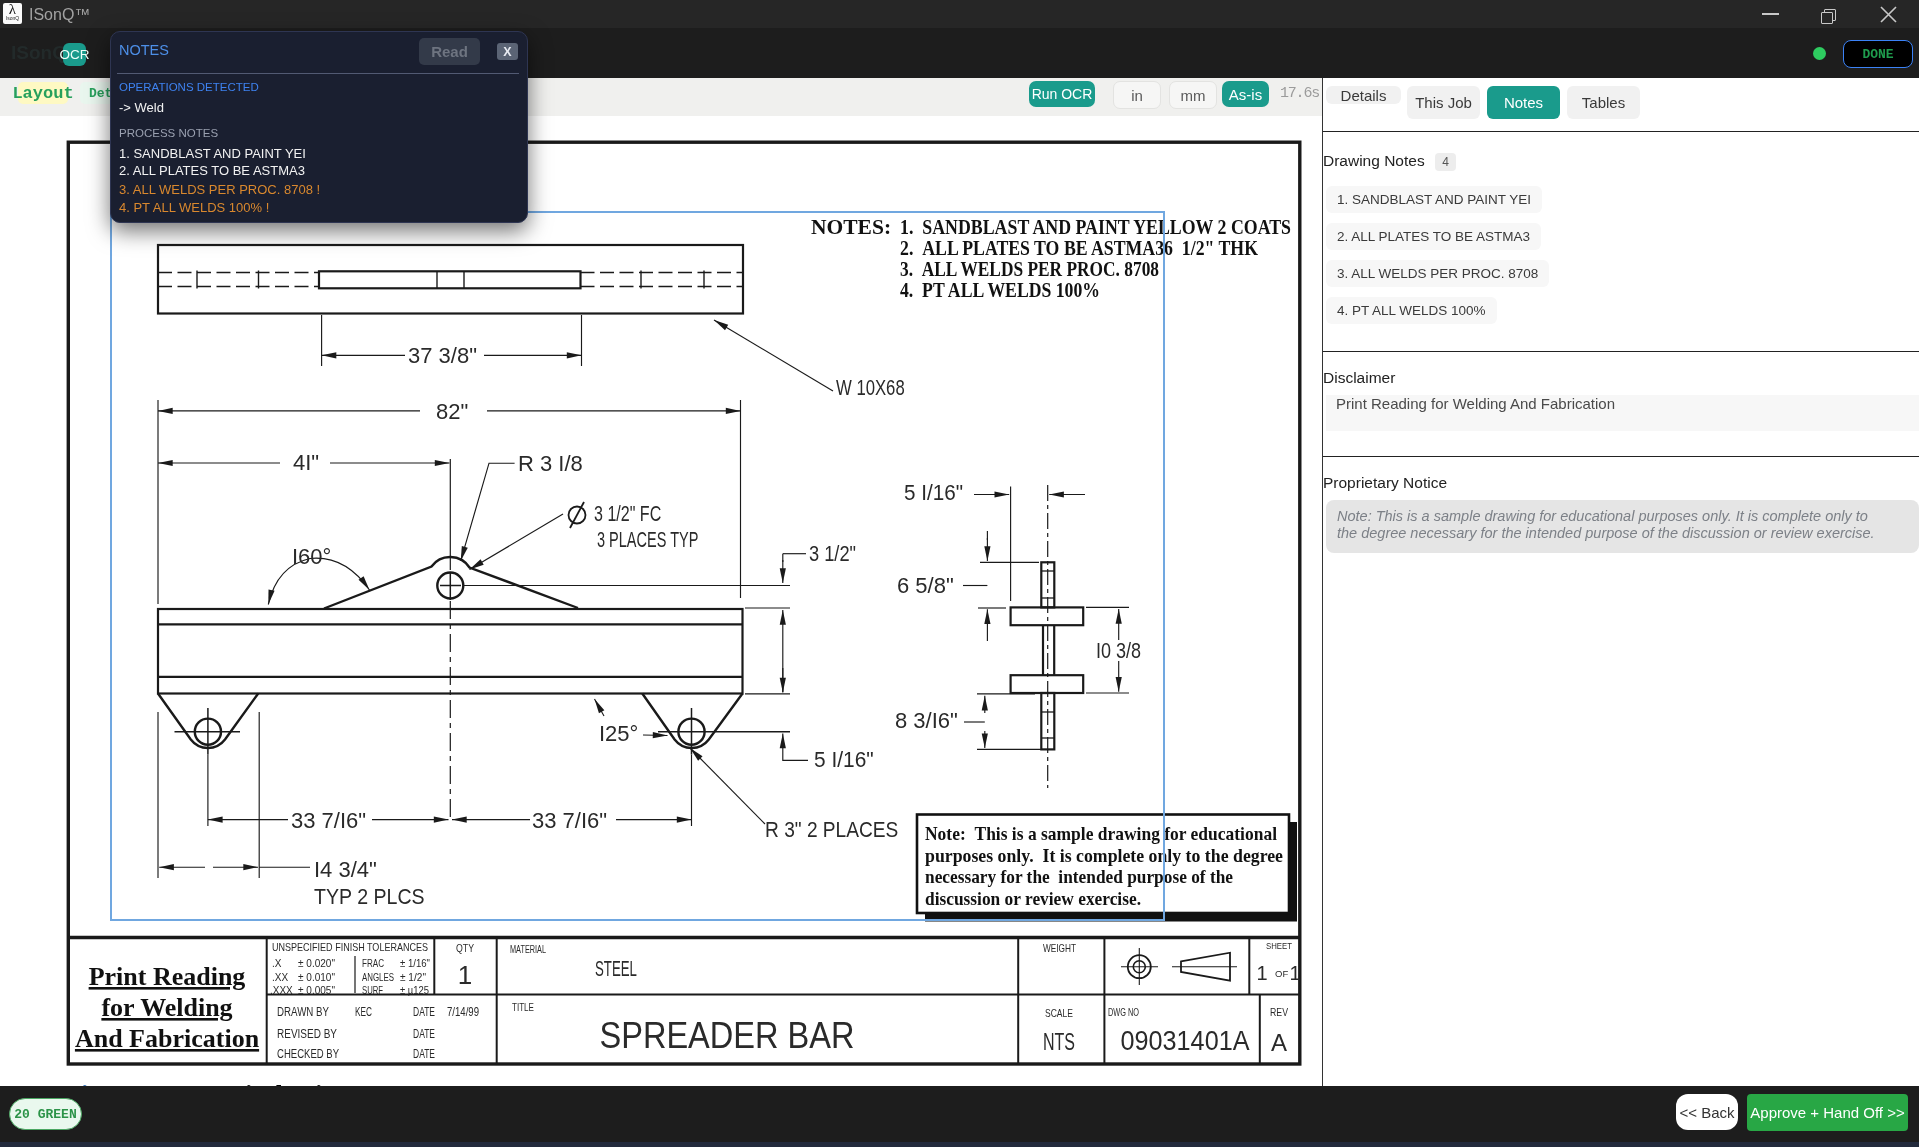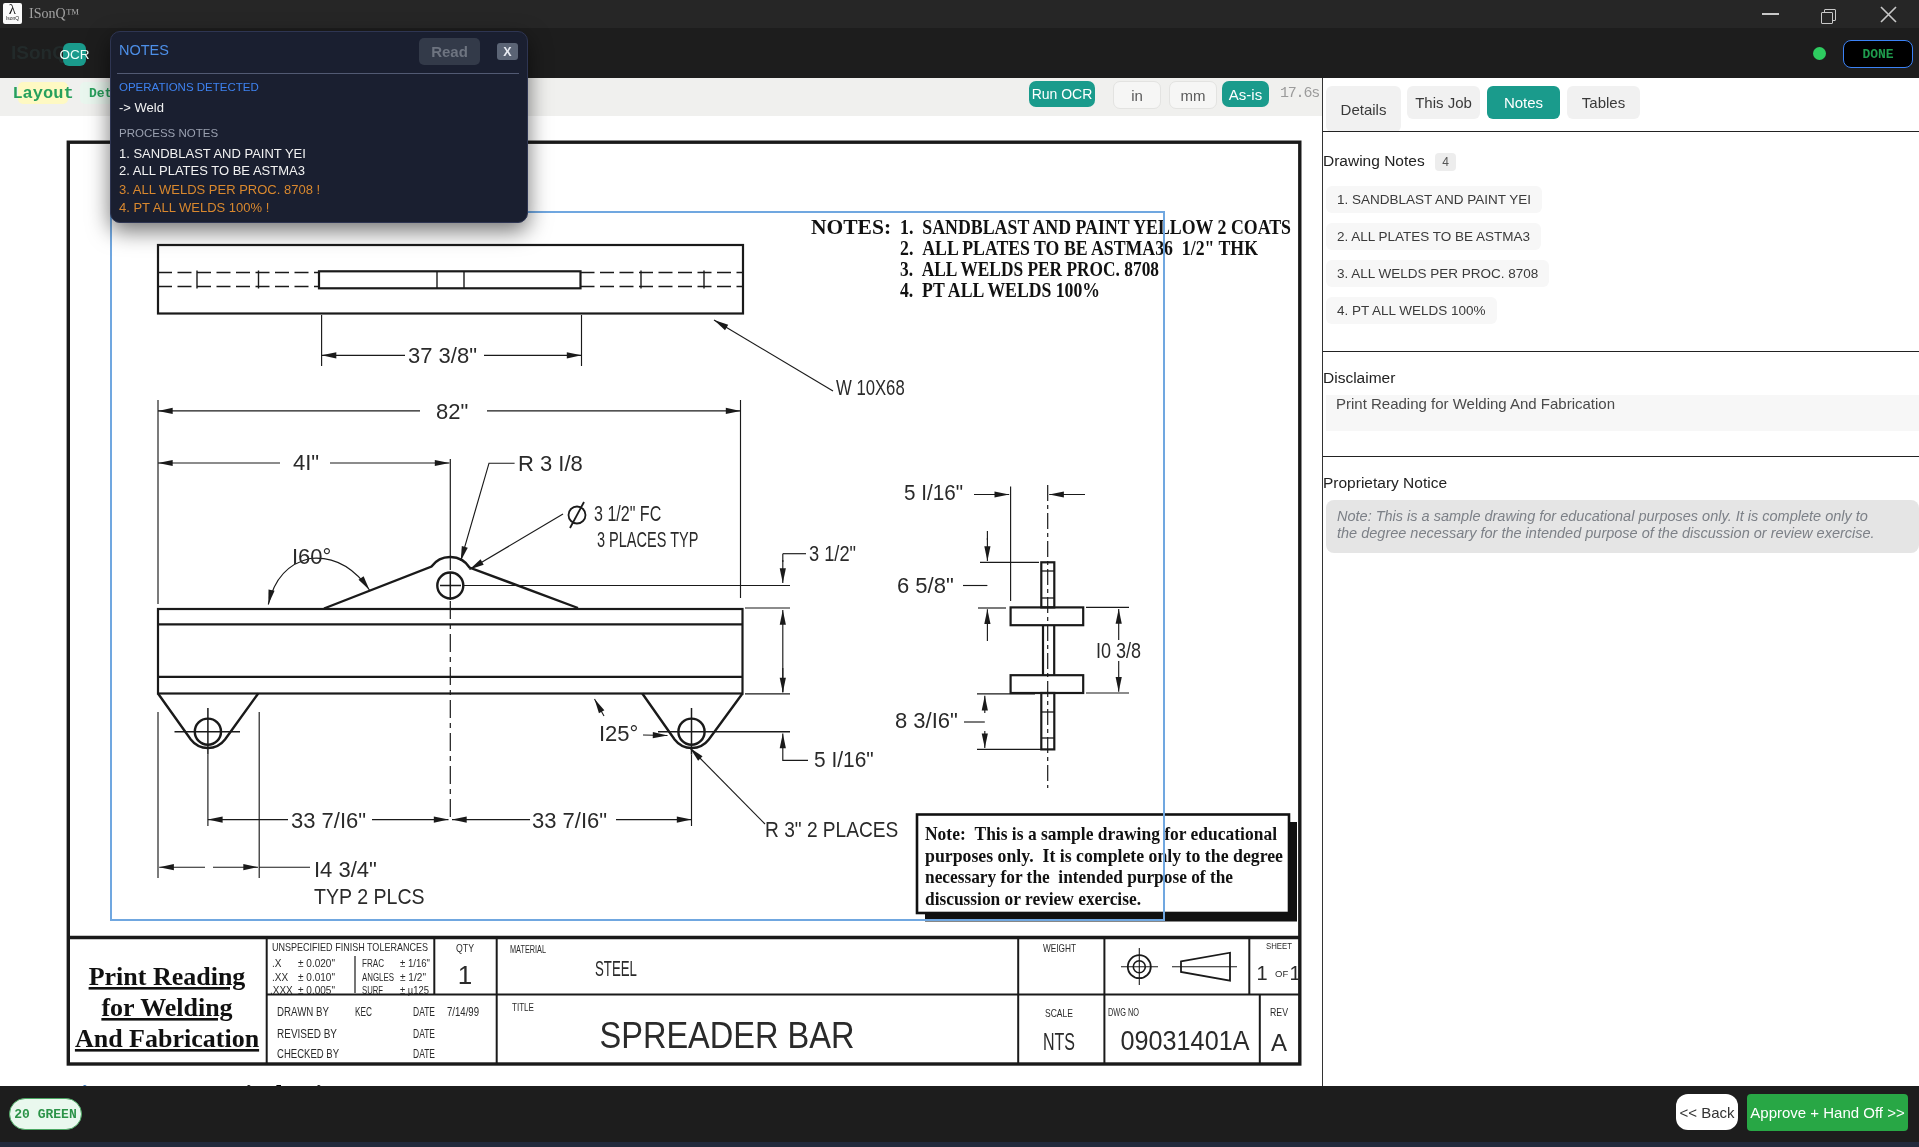--- a/index.html
+++ b/index.html
@@ -265,21 +265,21 @@
 
 <div class="abs" style="left:110px;top:211px;width:1051px;height:706px;border:2px solid #70a7e0;z-index:2;"></div>
 
 <div class="abs" style="left:66px;top:1081px;font-family:'Liberation Serif',serif;font-weight:bold;font-size:25px;color:#000;z-index:3;"><span style="color:#2b6bb5;">Figure 1-1</span><span style="display:inline-block;width:28px;"></span><span>Typical Print</span></div>
 
 <div class="abs" style="left:0;top:0;width:1919px;height:28px;background:#262626;z-index:5;">
   <div class="abs" style="left:3px;top:3px;width:19px;height:21px;background:#fbfbfb;border-radius:2px;text-align:center;">
     <div style="font-size:15px;line-height:13px;color:#111;font-family:'Liberation Serif',serif;">λ</div>
     <div style="font-size:5px;line-height:5px;color:#222;">IsonQ</div>
   </div>
-  <div class="abs" style="left:29px;top:6px;font-size:14px;color:#a2a2a2;font-family:Liberation Serif, serif;">ISonQ™</div>
+  <div class="abs" style="left:29px;top:6px;font-size:16px;color:#a2a2a2;">ISonQ™</div>
   <div class="abs" style="left:1762px;top:13px;width:17px;height:2px;background:#c8c8c8;"></div>
   <div class="abs" style="left:1824px;top:9px;width:10px;height:10px;border:1.4px solid #c8c8c8;border-radius:1px;"></div>
   <div class="abs" style="left:1821px;top:12px;width:10px;height:10px;border:1.4px solid #c8c8c8;border-radius:1px;background:#262626;"></div>
   <svg class="abs" style="left:1879px;top:5px;" width="19" height="19">
       <path d="M2,2 L17,17 M17,2 L2,17" stroke="#c8c8c8" stroke-width="1.6"></path>
     </svg>
 </div>
 
 <div class="abs" style="left:0;top:28px;width:1919px;height:50px;background:#1d1d1d;z-index:5;">
   <div class="abs" style="left:11px;top:14px;font-size:19px;font-weight:bold;color:#222a2a;">ISonQ</div>
@@ -294,21 +294,21 @@
   <div class="abs btn" style="left:1029px;top:3px;width:66px;height:26px;background:#1a9b8c;border-radius:7px;color:#fff;font-size:14px;white-space:nowrap;">Run OCR</div>
   <div class="abs btn" style="left:1113px;top:3px;width:46px;height:26px;background:#f6f6f5;border:1px solid #e3e3e1;border-radius:7px;color:#5a5a5a;font-size:15px;">in</div>
   <div class="abs btn" style="left:1169px;top:3px;width:46px;height:26px;background:#f6f6f5;border:1px solid #e3e3e1;border-radius:7px;color:#5a5a5a;font-size:15px;">mm</div>
   <div class="abs btn" style="left:1222px;top:3px;width:47px;height:26px;background:#1a9b8c;border-radius:7px;color:#fff;font-size:15px;">As-is</div>
   <div class="abs" style="left:1280px;top:7px;font-family:'Liberation Mono',monospace;font-size:15px;letter-spacing:-1.2px;color:#9b9b9b;">17.6s</div>
 </div>
 
 <div class="abs" style="left:1322px;top:78px;width:1px;height:1008px;background:#333;z-index:6;"></div>
 
 <div class="abs" style="left:1323px;top:78px;width:596px;height:1008px;background:#fff;z-index:4;">
-  <div class="abs btn" style="left:3px;top:8px;width:75px;height:46px;background:#f1f1f1;border-radius:6px;color:#3a3a3a;font-size:15px;">Details</div>
+  <div class="abs btn" style="left:3px;top:8px;width:75px;height:18px;background:#f1f1f1;border-radius:6px;color:#3a3a3a;font-size:15px;">Details</div>
   <div class="abs btn" style="left:84px;top:8px;width:73px;height:33px;background:#f1f1f1;border-radius:6px;color:#3a3a3a;font-size:15px;">This Job</div>
   <div class="abs btn" style="left:164px;top:8px;width:73px;height:33px;background:#1a9b8c;border-radius:6px;color:#fff;font-size:15px;">Notes</div>
   <div class="abs btn" style="left:244px;top:8px;width:73px;height:33px;background:#f1f1f1;border-radius:6px;color:#3a3a3a;font-size:15px;">Tables</div>
   <div class="abs" style="left:0;top:53px;width:596px;height:1px;background:#222;"></div>
 
   <div class="abs" style="left:0px;top:74px;font-size:15.5px;color:#222;">Drawing Notes</div>
   <div class="abs btn" style="left:112px;top:75px;width:21px;height:18px;background:#ededed;border-radius:4px;color:#555;font-size:12px;">4</div>
 
   <div class="abs btn" style="left:3px;top:108px;height:27px;background:#f7f7f7;border-radius:6px;color:#3a3a3a;font-size:13.5px;padding:0 11px;">1. SANDBLAST AND PAINT YEI</div>
   <div class="abs btn" style="left:3px;top:145px;height:27px;background:#f7f7f7;border-radius:6px;color:#3a3a3a;font-size:13.5px;padding:0 11px;">2. ALL PLATES TO BE ASTMA3</div>

